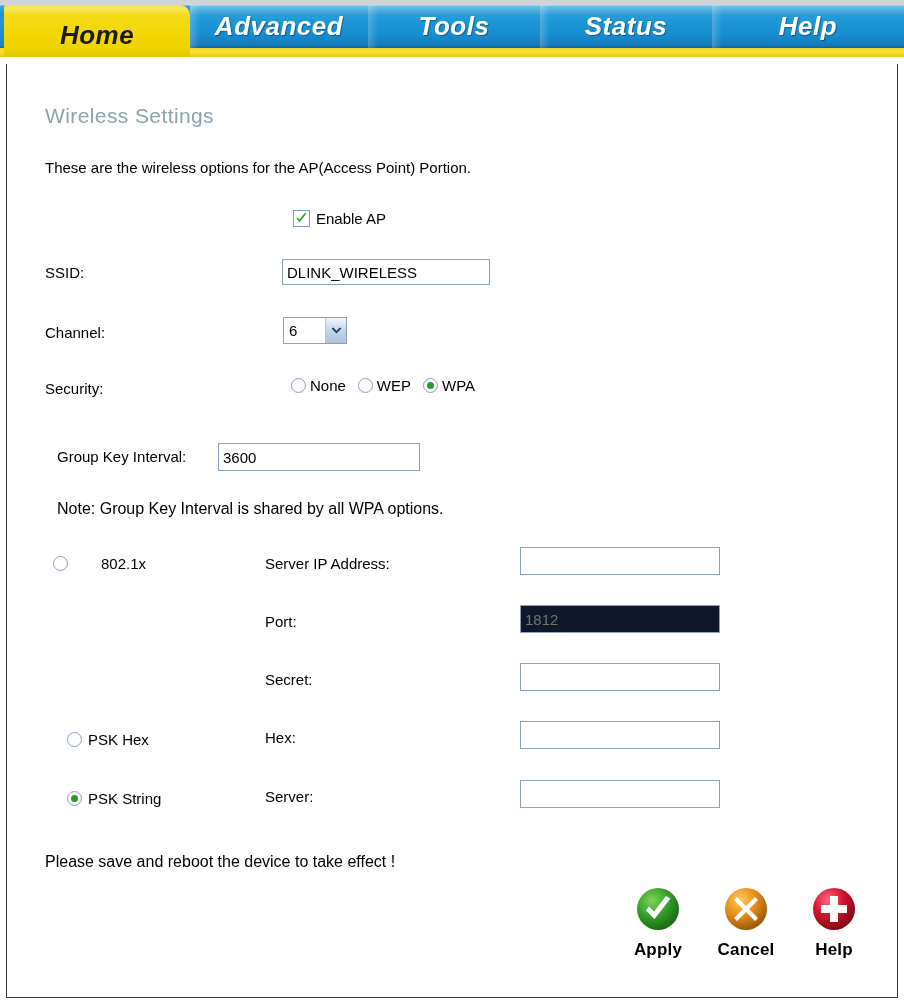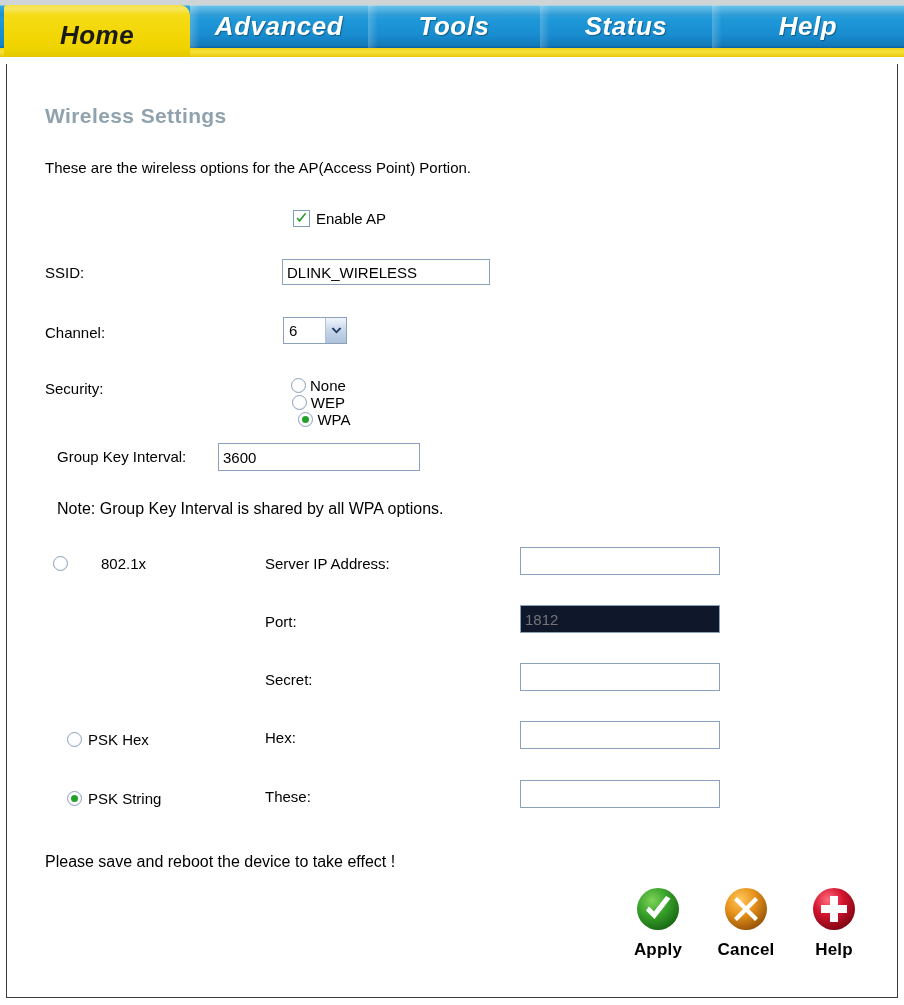--- a/index.html
+++ b/index.html
@@ -112,21 +112,21 @@
     position: relative;
     width: 100%;
     height: 100%;
   }
 
   .page-title {
     position: absolute;
     left: 38px;
     top: 40px;
     font-size: 21px;
-    font-weight: bold;
+    font-weight: normal;
     color: #8fa2ad;
     letter-spacing: 0.4px;
   }
 
   .intro {
     position: absolute;
     left: 38px;
     top: 95px;
     font-size: 15px;
     color: #000000;
@@ -211,21 +211,20 @@
     align-items: center;
     justify-content: center;
     box-sizing: border-box;
   }
 
   
   .radio-group {
     position: absolute;
     display: flex;
     align-items: center;
-    flex-direction: column;
   }
   .radio-item {
     display: flex;
     align-items: center;
     gap: 4px;
     margin-right: 12px;
     cursor: pointer;
   }
   .radio-item:last-child { margin-right: 0; }
   .rdo {
@@ -387,21 +386,21 @@
 
       <div class="row-label" style="left:258px; top:549px;">Port:</div>
       <input class="tinput disabled" style="left: 513px; top: 541px; width: 200px; height: 28px; line-height: 26px;" type="text" disabled="" placeholder="1812">
 
       <div class="row-label" style="left:258px; top:607px;">Secret:</div>
       <input class="tinput" style="left: 513px; top: 599px; width: 200px; height: 28px; line-height: 26px;" type="text" value="">
 
       <div class="row-label" style="left:258px; top:665px;">Hex:</div>
       <input class="tinput" style="left: 513px; top: 657px; width: 200px; height: 28px; line-height: 26px;" type="text" value="">
 
-      <div class="row-label" style="left:258px; top:724px;">These:</div>
+      <div class="row-label" style="left:258px; top:724px;">Server:</div>
       <input class="tinput" style="left: 513px; top: 716px; width: 200px; height: 28px; line-height: 26px;" type="text" value="">
 
       <div class="note-text" style="left:38px; top:789px;">Please save and reboot the device to take effect !</div>
 
       <div class="btnbar">
 
         <div class="abtn">
           <span class="glyph">
             <svg width="46" height="46" viewBox="0 0 46 46">
               <defs>

